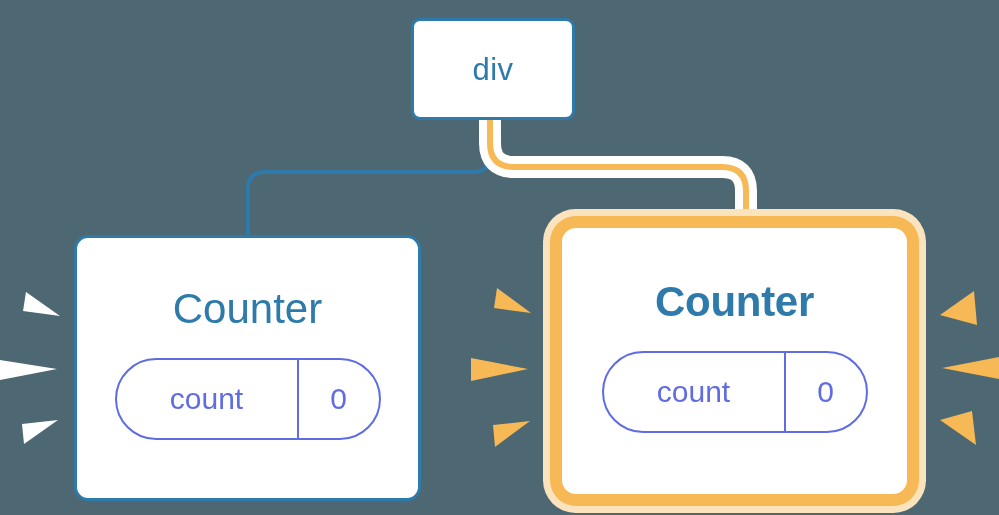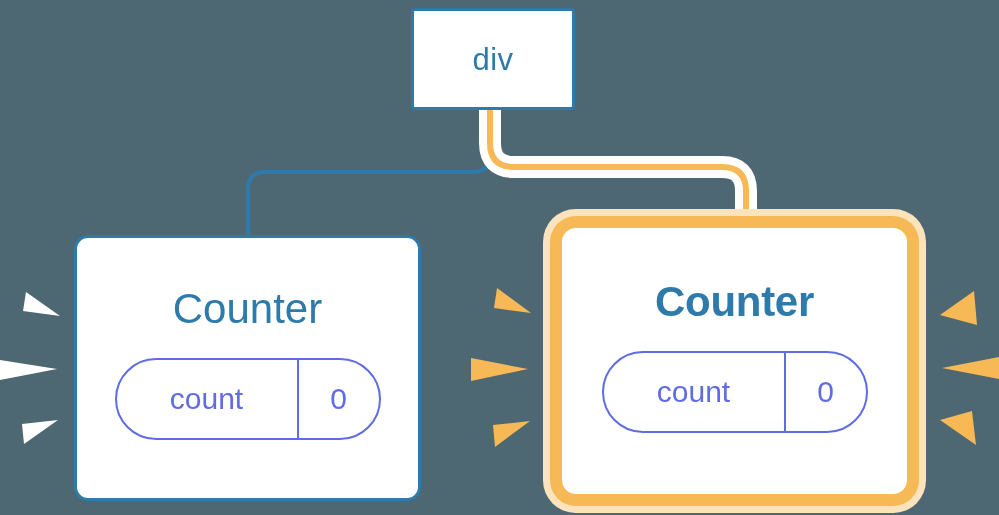--- a/index.html
+++ b/index.html
@@ -29,25 +29,25 @@
     position: absolute;
     background: #ffffff;
     box-sizing: border-box;
     display: flex;
     flex-direction: column;
     align-items: center;
   }
   
   #node-div {
     left: 411px;
-    top: 8px;
+    top: 18px;
     width: 164px;
     height: 102px;
     border: 3px solid #2d7aab;
-    border-radius: 4px;
+    border-radius: 9px;
     justify-content: center;
   }
   #node-div .node-title {
     font-size: 31px;
     color: #2d7aab;
     letter-spacing: 0.4px;
     line-height: 1;
   }
   
   #node-counter-left {

